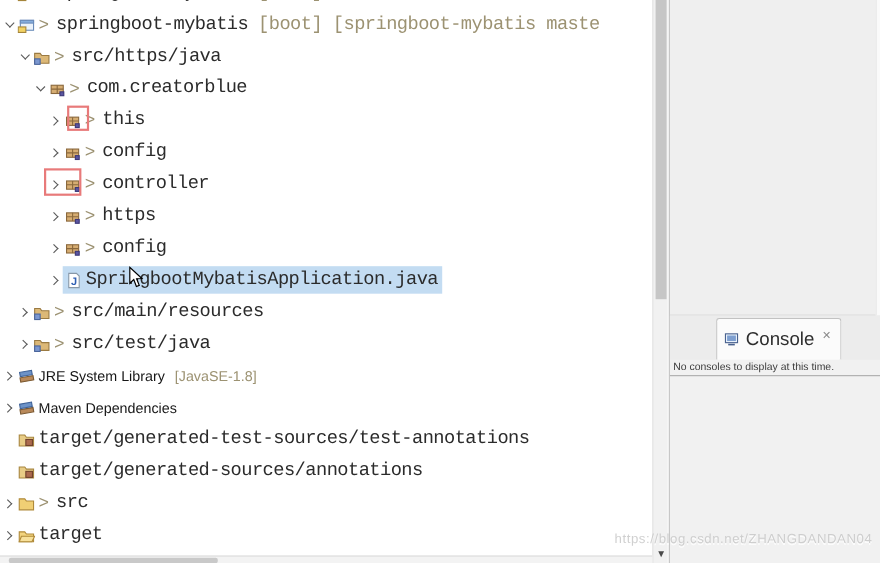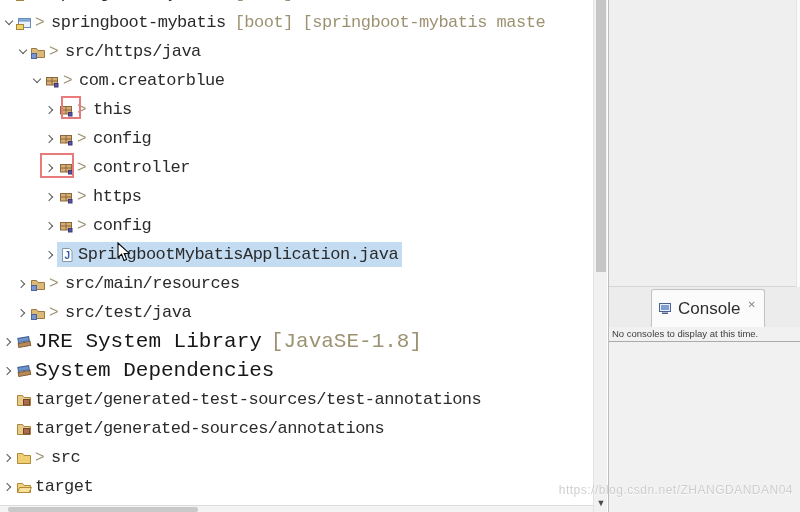--- a/index.html
+++ b/index.html
@@ -24,21 +24,21 @@
   .chev.col { transform:rotate(-45deg); margin-left:-3px; }
   .chev.exp { transform:rotate(45deg); margin-top:-3px; }
 
   .icon { width:16px; height:16px; flex:0 0 16px; margin-left:1px; }
   .dec {
     font-family:"Liberation Mono", monospace; font-size:16px;
     color:var(--dec-color,#9c9272); margin-left:3px; width:13px; flex:0 0 13px;
   }
   .lbl { font-family:"Liberation Mono", monospace; font-size:17px; color:#2b2b2b; margin-left:3px; letter-spacing:-0.5px; }
   .lbl.decor { color:var(--dec-color,#9c9272); margin-left:9px; }
-  .row.sans .lbl { font-family:Liberation Mono, monospace; font-size:21px; color:#161616; letter-spacing:0; }
+  .row.sans .lbl { font-family:Liberation Sans, sans-serif; font-size:13px; color:#161616; letter-spacing:0; }
   .row.sans .lbl.decor { color:var(--dec-color,#9c9272); }
   .selwrap { background:var(--sel-color,#c3dcf2); display:flex; align-items:center; height:25px; padding:0 4px 0 1px; }
 
   
   .redbox { position:absolute; border:2px solid var(--red-color,#e87a7a); background:transparent; }
   .redbox.bean { left:61px; top:96px; width:20px; height:23px; }
   .redbox.controller { left:40px; top:153px; width:34px; height:25px; }
 
   .cursor { position:absolute; left:117px; top:242px; z-index:6; }
 
@@ -249,21 +249,21 @@
       <div class="row i0 sans">
         <span class="chev-slot">
           <span class="chev col"></span>
         </span>
         <span class="icon"><svg width="16" height="16">
             <g transform="rotate(-10 8 8)">
               <rect x="2" y="8.5" width="12" height="4" fill="#b9895a" stroke="#7c5a32"></rect>
               <rect x="2.5" y="3.5" width="11" height="4" fill="#6d93c8" stroke="#3f6298"></rect>
             </g>
           </svg></span>
-        <span class="lbl">System Dependencies</span>
+        <span class="lbl">Maven Dependencies</span>
       </div>
       <div class="row i0">
         <span class="chev-slot"></span>
         <span class="icon"><svg width="16" height="16">
             <path d="M1.5 3.5 h5 l1.5 2 h6.5 v8 h-13 z" fill="#e8cc86" stroke="#a8863f"></path>
             <rect x="7.5" y="7.5" width="6" height="5.5" fill="#ab6a4e" stroke="#71422c"></rect>
           </svg></span>
         <span class="lbl">target/generated-test-sources/test-annotations</span>
       </div>
       <div class="row i0">

